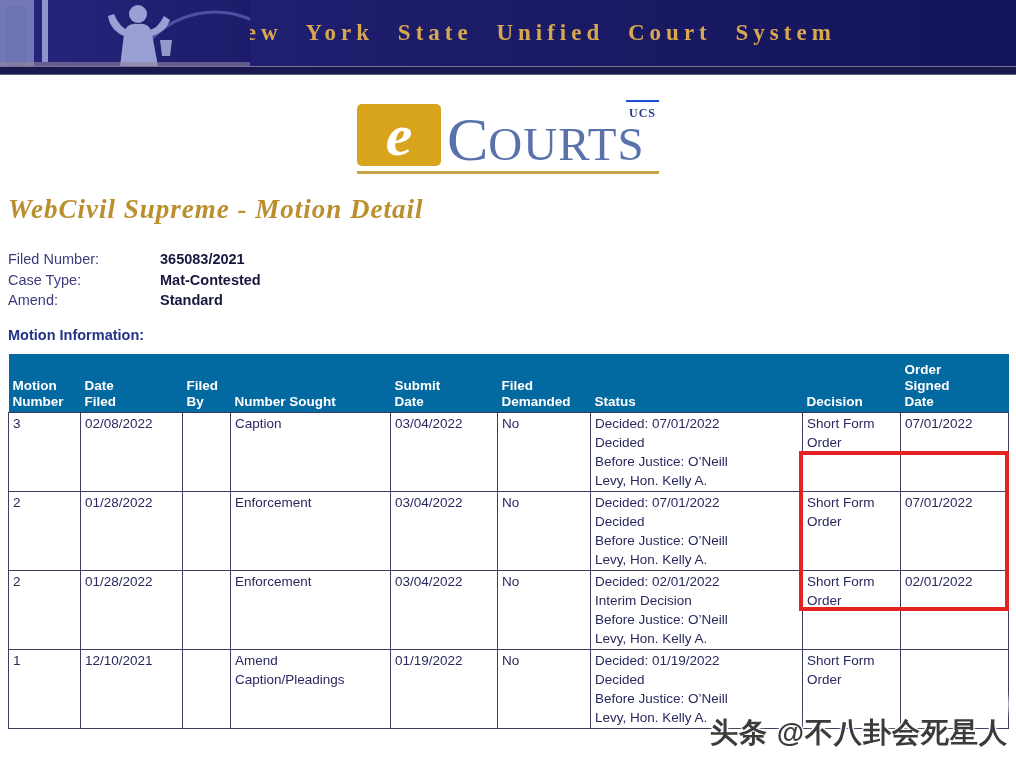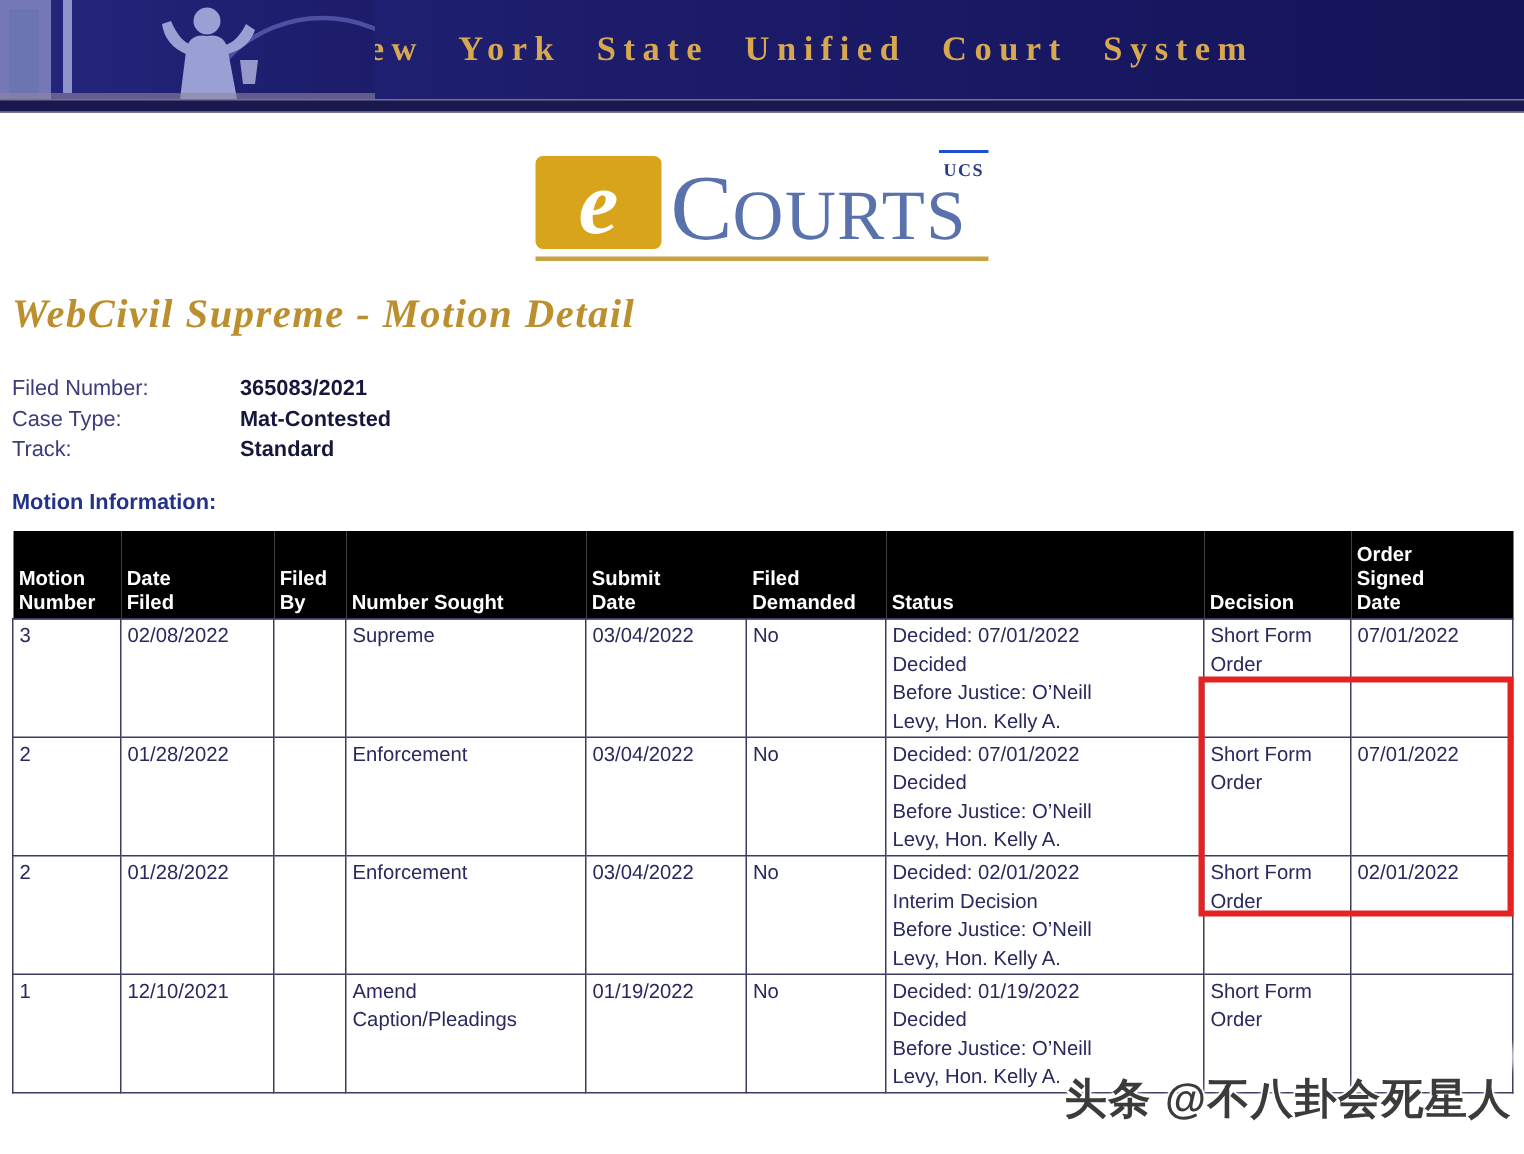--- a/index.html
+++ b/index.html
@@ -53,21 +53,21 @@
   .ci-value { font-weight:bold; color:#17173e; }
 
   .motion-label { margin:16px 0 0 8px; line-height:17px; font-weight:bold; font-size:14.5px; color:#223388; }
 
   
   table.motions {
     margin:10px 0 0 8px; border-collapse:collapse; table-layout:fixed;
     width:1000px; font-size:13.5px;
   }
   table.motions thead th {
-    background:#000000; color:#ffffff; font-weight:bold; text-align:left;
+    background:#0369a1; color:#ffffff; font-weight:bold; text-align:left;
     vertical-align:bottom; padding:2px 4px; white-space:pre-line;
     line-height:16px; height:59px; box-sizing:border-box; border:none;
   }
   table.motions tbody td {
     border:1px solid #3c3c60; vertical-align:top; padding:1px 4px;
     color:#29295f; line-height:19px; white-space:pre-line;
     height:77px; box-sizing:border-box; overflow:hidden;
   }
 
   
@@ -127,21 +127,21 @@
 <div class="case-info">
   <div class="ci-row">
     <span class="ci-label">Filed Number:</span>
     <span class="ci-value">365083/2021</span>
   </div>
   <div class="ci-row">
     <span class="ci-label">Case Type:</span>
     <span class="ci-value">Mat-Contested</span>
   </div>
   <div class="ci-row">
-    <span class="ci-label">Track:</span>
+    <span class="ci-label">Amend:</span>
     <span class="ci-value">Standard</span>
   </div>
 </div>
 
 <div class="motion-label">Motion Information:</div>
 
 <table class="motions">
   <colgroup>
     <col style="width:72px">
       <col style="width:102px">
@@ -171,21 +171,21 @@
       <th>Order
 Signed
 Date</th>
     </tr>
   </thead>
   <tbody>
       <tr>
         <td>3</td>
         <td>02/08/2022</td>
         <td></td>
-        <td>Supreme</td>
+        <td>Caption</td>
         <td>03/04/2022</td>
         <td>No</td>
         <td>Decided: 07/01/2022
 Decided
 Before Justice: O’Neill
 Levy, Hon. Kelly A.</td>
         <td>Short Form Order</td>
         <td>07/01/2022</td>
       </tr>
       <tr>

